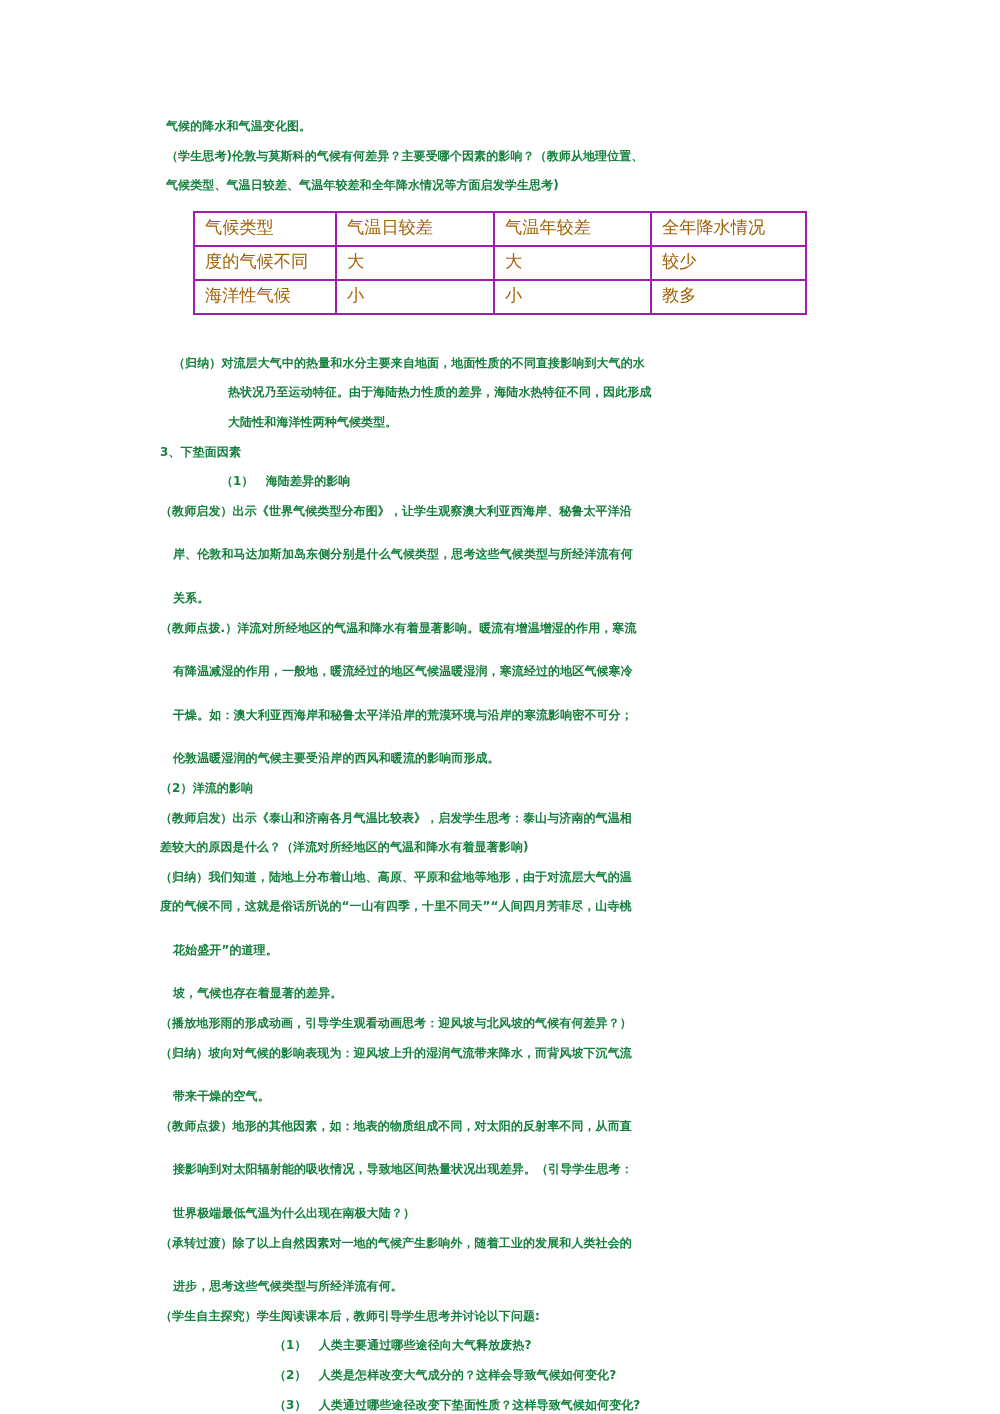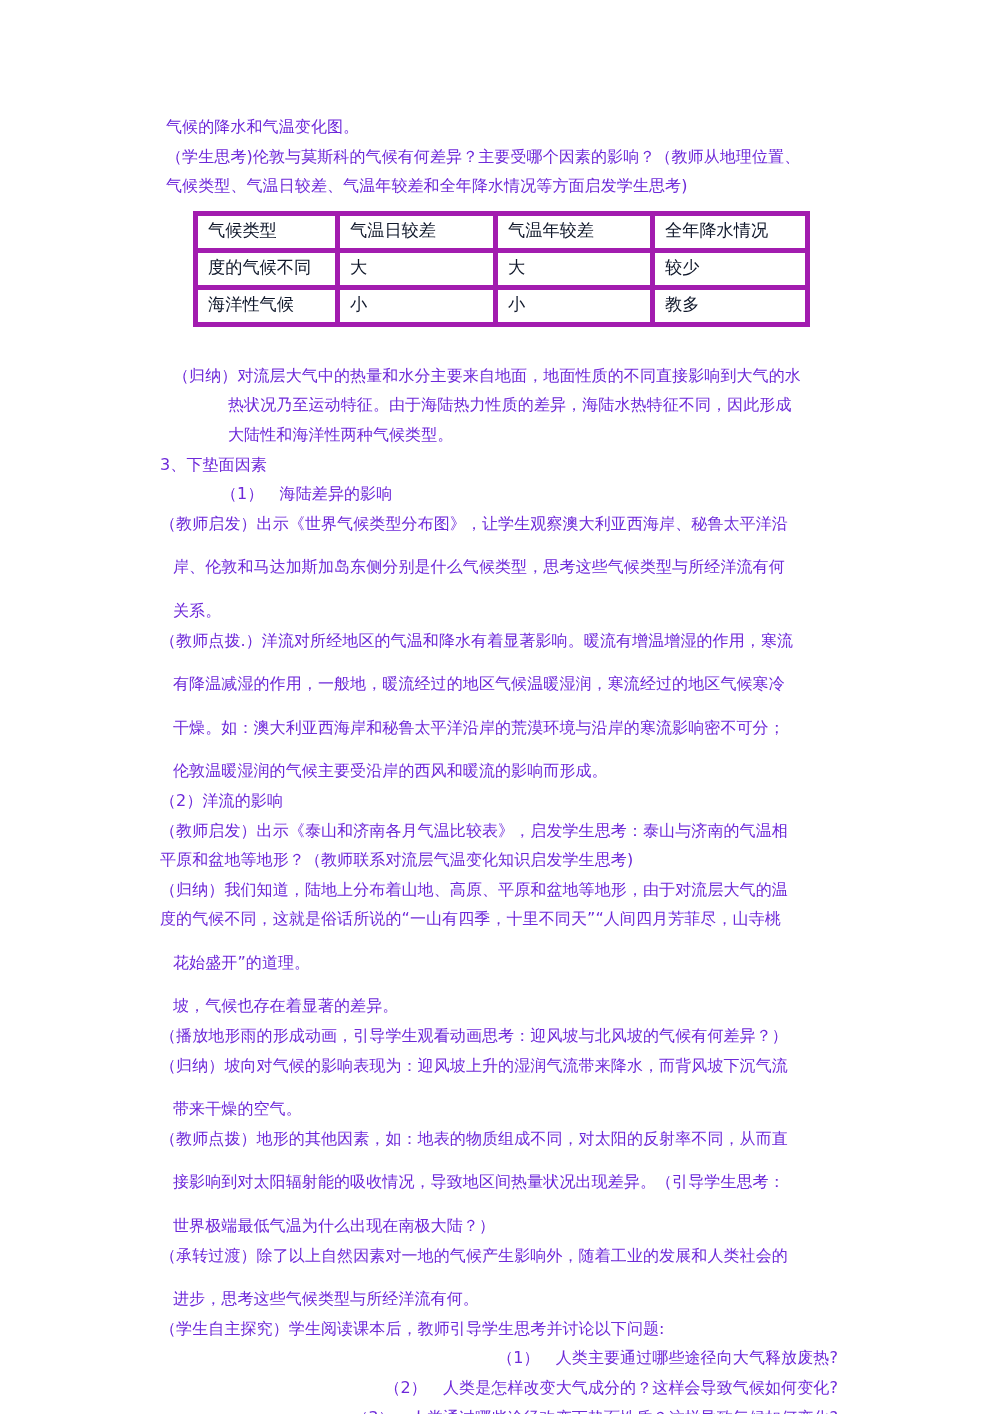--- a/index.html
+++ b/index.html
@@ -23,50 +23,51 @@
     height: 1414px;
     background: #ffffff;
   }
   .content {
     position: absolute;
     left: 166px;
     top: 112px;
     width: 672px;
   }
   .ln {
-    font-size: 16px;
+    font-size: 12px;
     line-height: 29.6px;
     letter-spacing: 0.1px;
     white-space: pre-wrap;
     word-break: break-all;
-    color: #6d28d9;
+    color: #15803d;
+    font-weight: bold;
   }
   
   .i0   { text-indent: 0; }
   .ind-2  { padding-left: 7px; margin-top: 14px; }
   .ind-55 { padding-left: 55px; }
   .ind-62 { padding-left: 62px; }
-  .ind-108{ padding-left: 108px; text-align: right; }
+  .ind-108{ padding-left: 108px; }
   .ind-neg{ margin-left: -6px; }
   .gap-table-top { height: 10px; }
   .gap-table-bot { height: 20px; }
 
   table.tbl {
     border-collapse: collapse;
     margin-left: 27px;
     width: 612px;
     table-layout: fixed;
   }
   table.tbl td {
-    border: 5px solid #a21caf;
+    border: 2px solid #a21caf;
     font-size: 17.2px;
     line-height: 1;
     padding: 5px 0 7px 10px;
     height: 20px;
-    color: #0f172a;
+    color: #a16207;
   }
   table.tbl col.c1 { width: 142px; }
   table.tbl col.c2 { width: 158px; }
   table.tbl col.c3 { width: 157px; }
   table.tbl col.c4 { width: 155px; }
 </style>
 </head>
 <body>
 
 <div class="page">
@@ -120,21 +121,21 @@
     <div class="ln ind-2">关系。</div>
 
     <div class="ln ind-neg">（教师点拨.）洋流对所经地区的气温和降水有着显著影响。暖流有增温增湿的作用，寒流</div>
     <div class="ln ind-2">有降温减湿的作用，一般地，暖流经过的地区气候温暖湿润，寒流经过的地区气候寒冷</div>
     <div class="ln ind-2">干燥。如：澳大利亚西海岸和秘鲁太平洋沿岸的荒漠环境与沿岸的寒流影响密不可分；</div>
     <div class="ln ind-2">伦敦温暖湿润的气候主要受沿岸的西风和暖流的影响而形成。</div>
 
     <div class="ln ind-neg">（2）洋流的影响</div>
 
     <div class="ln ind-neg">（教师启发）出示《泰山和济南各月气温比较表》，启发学生思考：泰山与济南的气温相</div>
-    <div class="ln ind-neg">平原和盆地等地形？（教师联系对流层气温变化知识启发学生思考)</div>
+    <div class="ln ind-neg">差较大的原因是什么？（洋流对所经地区的气温和降水有着显著影响)</div>
 
     <div class="ln ind-neg">（归纳）我们知道，陆地上分布着山地、高原、平原和盆地等地形，由于对流层大气的温</div>
     <div class="ln ind-neg">度的气候不同，这就是俗话所说的“一山有四季，十里不同天”“人间四月芳菲尽，山寺桃</div>
     <div class="ln ind-2">花始盛开”的道理。</div>
 
     <div class="ln ind-2">坡，气候也存在着显著的差异。</div>
 
     <div class="ln ind-neg">（播放地形雨的形成动画，引导学生观看动画思考：迎风坡与北风坡的气候有何差异？）</div>
 
     <div class="ln ind-neg">（归纳）坡向对气候的影响表现为：迎风坡上升的湿润气流带来降水，而背风坡下沉气流</div>

